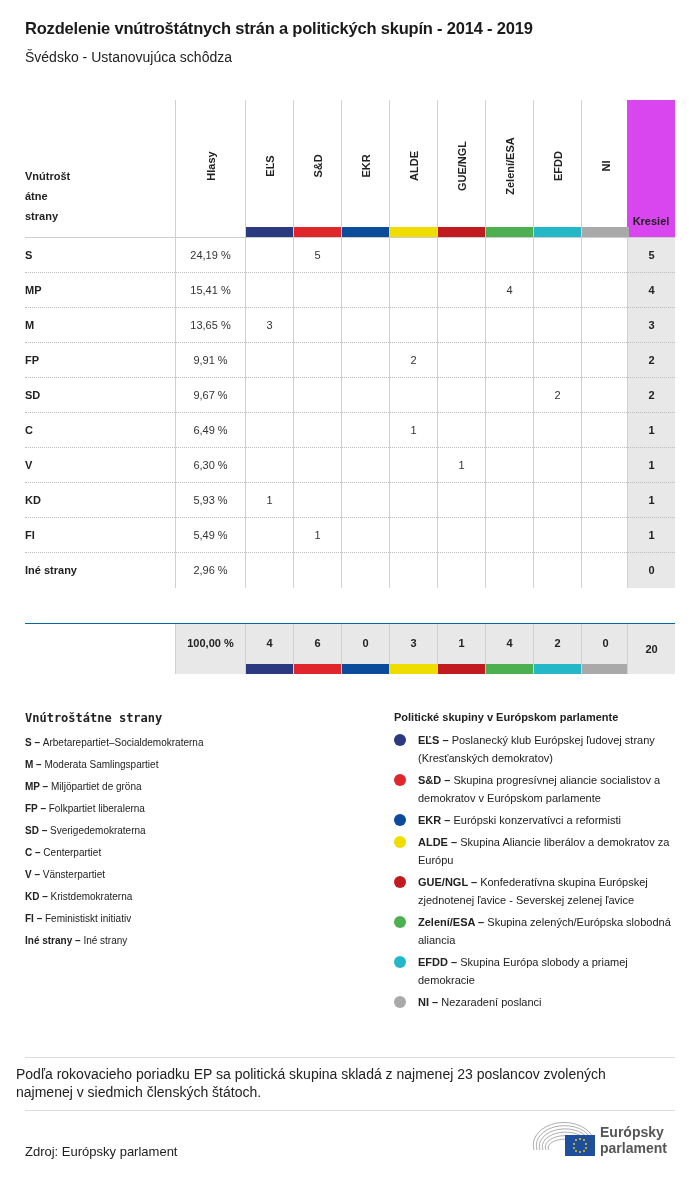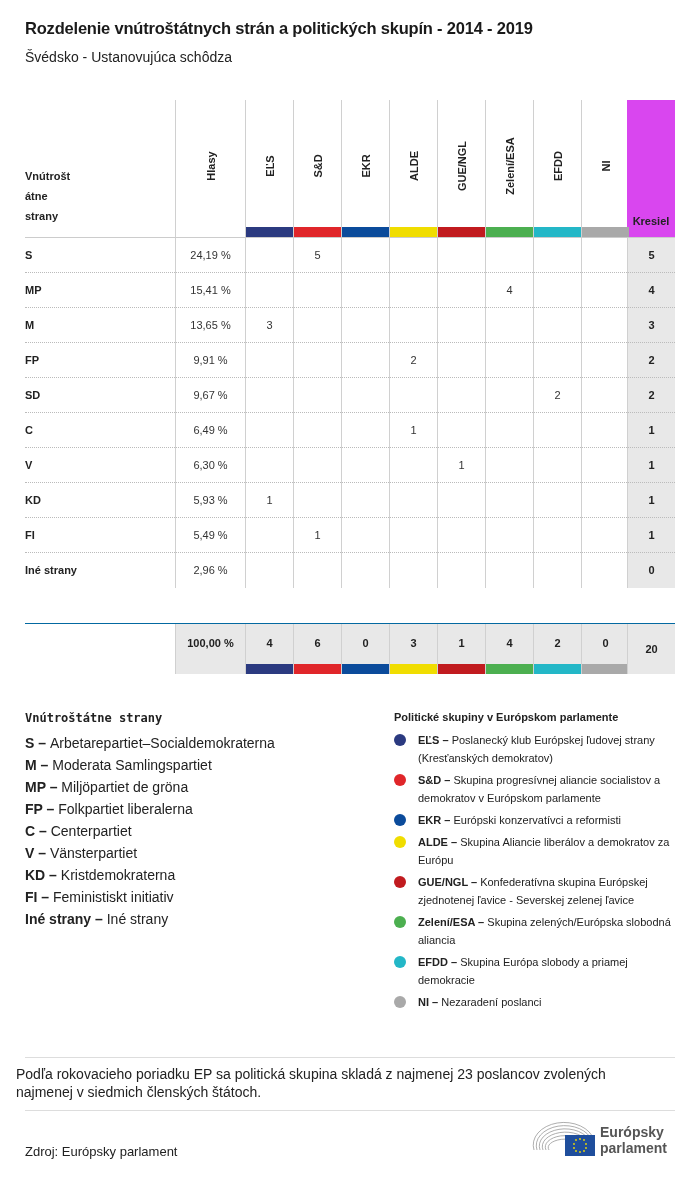--- a/index.html
+++ b/index.html
@@ -24,21 +24,21 @@
   .cell.kres { left: 602px; width: 48px; background: #e8e8e8; font-weight: bold; color: #222; }
 
   .total { position: relative; height: 40px; border-top: 1px solid #0369a1; margin-top: 36px; }
   .total .cell { height: 50px; line-height: 38px; background: #e8e8e8; font-weight: bold; color: #222; }
   .total .cell.blank { left: 0; width: 150px; background: #fff; border-left: none; }
   .total .cell.kres { line-height: 50px; }
   .total .tbar { position: absolute; bottom: 0; left: 0; right: 0; height: 10px; }
 
   .legend-left { position: absolute; left: 25px; top: 711px; width: 340px; }
   .legend-left h3 { font-family: "DejaVu Sans Mono", monospace; font-size: 12px; font-weight: bold; margin-bottom: 7px; color: #222; }
-  .legend-left .li { font-size: 14px; line-height: 22px; color: #222; }
+  .legend-left .li { font-size: 10px; line-height: 22px; color: #222; }
   .legend-left .li b { font-weight: bold; }
 
   .legend-right { position: absolute; left: 394px; top: 711px; width: 290px; }
   .legend-right h3 { font-size: 11px; font-weight: bold; margin-bottom: 8px; color: #222; }
   .legend-right .gi { position: relative; padding-left: 24px; font-size: 11px; line-height: 18px; margin-bottom: 4px; color: #222; }
   .legend-right .dot { position: absolute; left: 0; top: 3px; width: 12px; height: 12px; border-radius: 50%; }
 
   .note-sep1 { position: absolute; left: 25px; right: 25px; top: 1057px; border-top: 1px solid #ddd; }
   .note { position: absolute; left: 16px; top: 1065px; width: 640px; font-size: 14px; line-height: 18px; color: #222; }
   .note-sep2 { position: absolute; left: 25px; right: 25px; top: 1110px; border-top: 1px solid #ddd; }
@@ -246,20 +246,21 @@
     </div>
 </div>
 
 <div class="legend-left">
   <h3>Vnútroštátne strany</h3>
   <div id="party-list">
       <div class="li"><b>S</b><b> – </b><span>Arbetarepartiet–Socialdemokraterna</span></div>
       <div class="li"><b>M</b><b> – </b><span>Moderata Samlingspartiet</span></div>
       <div class="li"><b>MP</b><b> – </b><span>Miljöpartiet de gröna</span></div>
       <div class="li"><b>FP</b><b> – </b><span>Folkpartiet liberalerna</span></div>
+      <div class="li"><b>SD</b><b> – </b><span>Sverigedemokraterna</span></div>
       <div class="li"><b>C</b><b> – </b><span>Centerpartiet</span></div>
       <div class="li"><b>V</b><b> – </b><span>Vänsterpartiet</span></div>
       <div class="li"><b>KD</b><b> – </b><span>Kristdemokraterna</span></div>
       <div class="li"><b>FI</b><b> – </b><span>Feministiskt initiativ</span></div>
       <div class="li"><b>Iné strany</b><b> – </b><span>Iné strany</span></div>
     </div>
 </div>
 
 <div class="legend-right">
   <h3>Politické skupiny v Európskom parlamente</h3>

